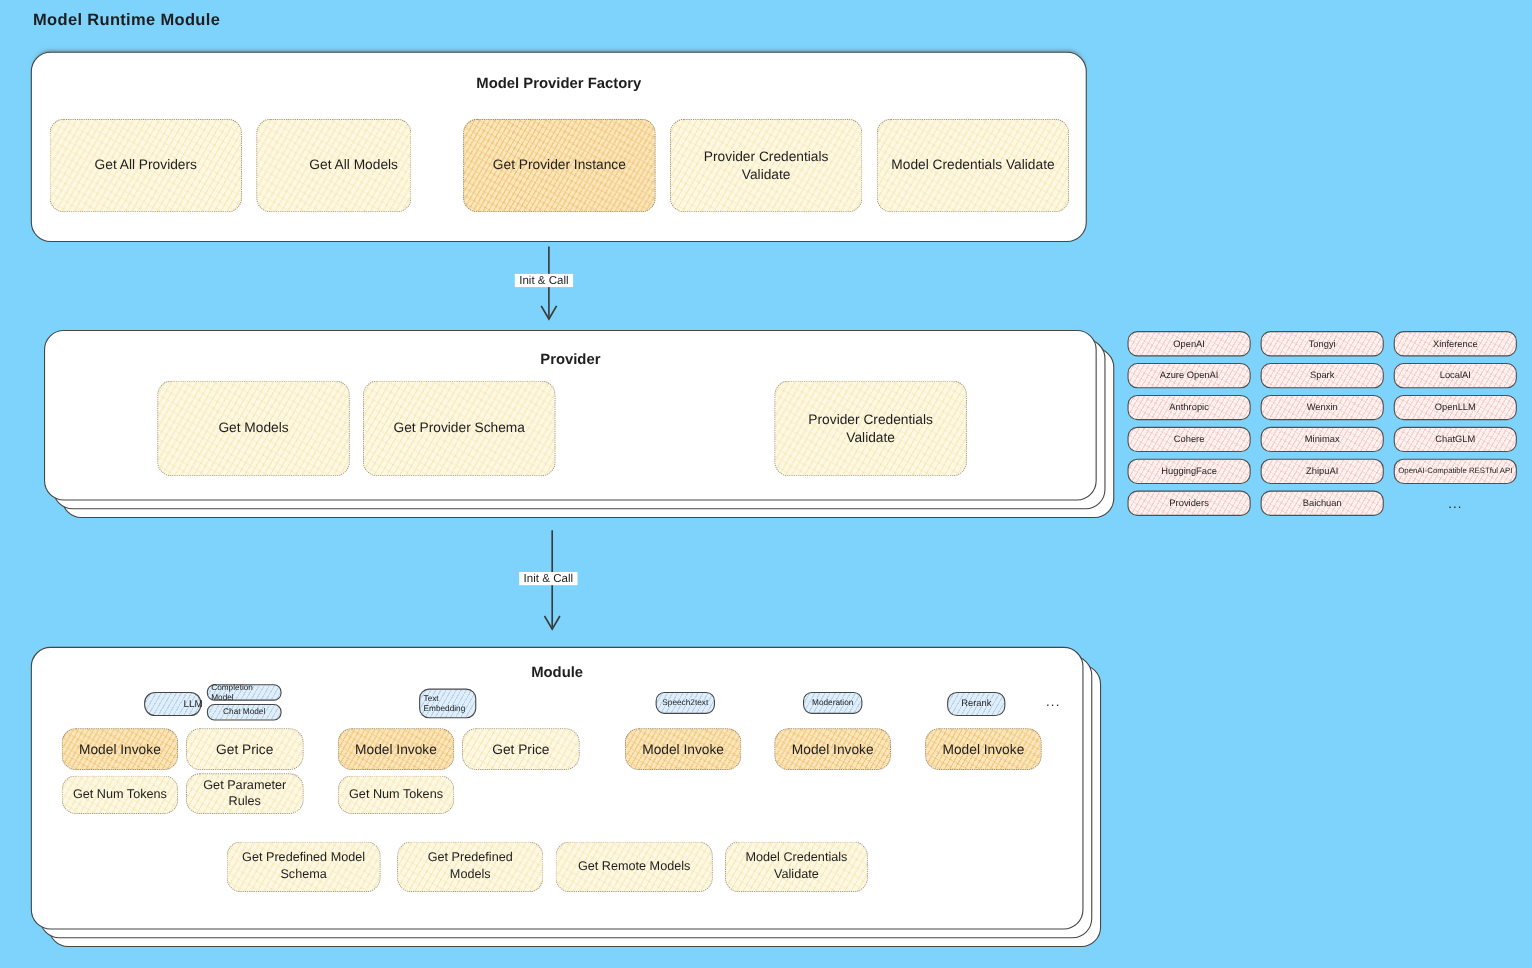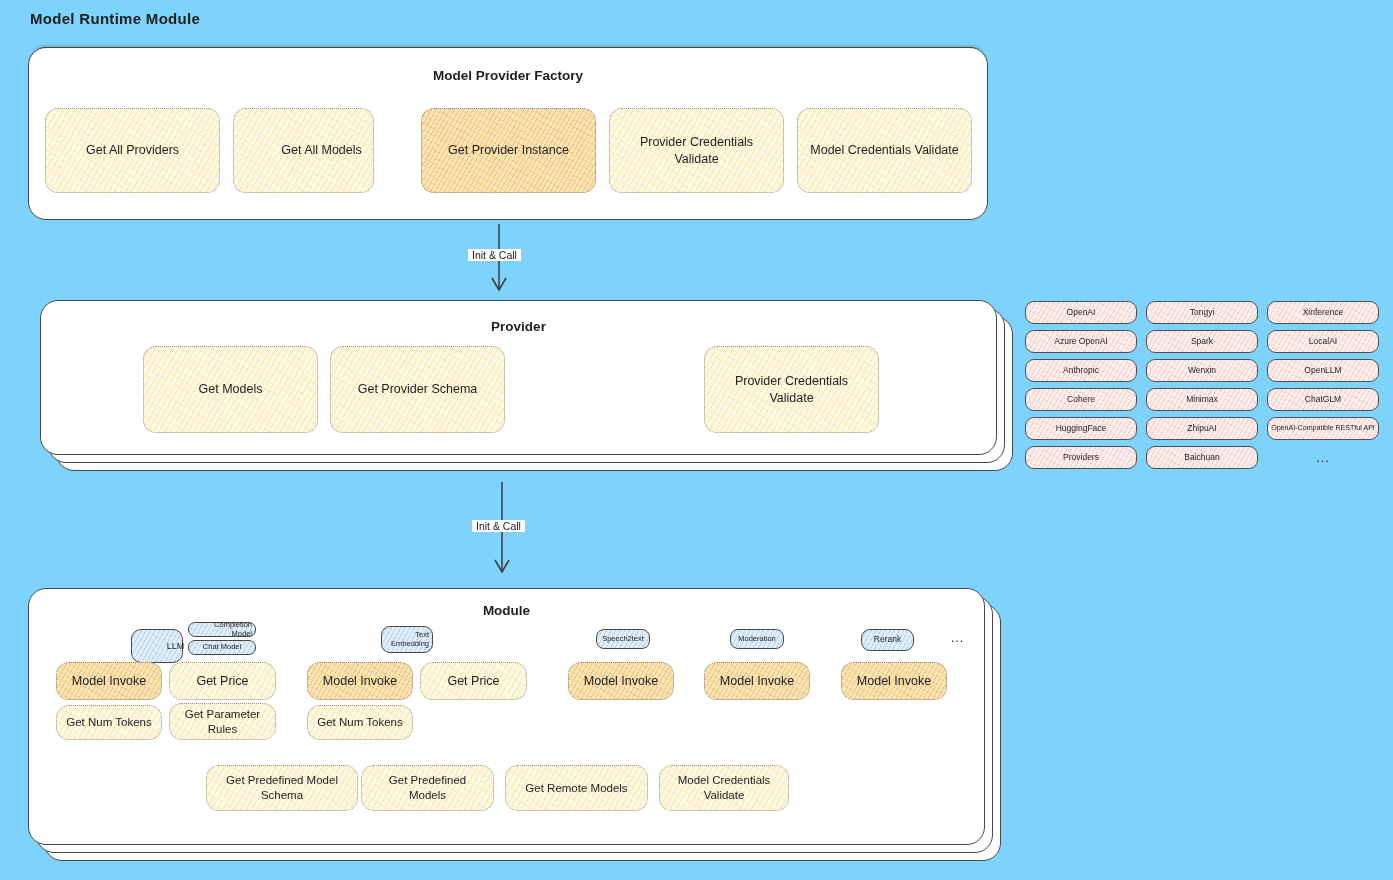--- a/index.html
+++ b/index.html
@@ -42,21 +42,21 @@
         border:1.3px solid #4f4f4f;border-radius:9px;box-sizing:border-box;
         display:flex;align-items:center;justify-content:center;text-align:center;
         font-size:8.5px;line-height:1;padding:0 3px;}
   .chip.tiny{font-size:7.1px;}
   .chip-more{display:flex;align-items:center;justify-content:center;font-size:12px;letter-spacing:1px;}
 
   
   .badge{position:absolute;background-color:#e0eefa;
          background-image:repeating-linear-gradient(120deg, rgba(122,170,214,.38) 0 1px, transparent 1px 4px);
          border:1.3px solid #474747;box-sizing:border-box;color:#1e1e1e;
-         display:flex;align-items:center;justify-content:center;text-align:right;
+         display:flex;align-items:center;justify-content:center;text-align:left;
          font-size:8.5px;line-height:1.15;padding:1px 3px;}
 
   .arrow{position:absolute;z-index:3;}
   .arrow-label{position:absolute;z-index:4;background:#fff;padding:0 4px;font-size:10.5px;}
 
   .ellipsis{position:absolute;font-size:12px;letter-spacing:1px;}
 </style>
 </head>
 <body>
 
@@ -116,41 +116,41 @@
     <polyline points="33,80 40,92 47,80" fill="none" stroke="#3a3a3a" stroke-width="1.5"></polyline>
   </svg>
   <span class="arrow-label" style="left:472px;top:520px;">Init &amp; Call</span>
 
   <div class="stack" style="left:28px;top:588px;width:957px;height:257px;">
     <div class="layer l2"></div>
     <div class="layer l1"></div>
     <div class="front">
       <div class="card-title" style="top:14px;">Module</div>
 
-      <div class="badge" style="left:102px;top:40px;width:52px;height:34px;border-radius:10px;font-size:9px;padding-left:40px;">LLM</div>
+      <div class="badge" style="left:102px;top:40px;width:52px;height:22px;border-radius:10px;font-size:9px;padding-left:40px;">LLM</div>
       <div class="badge" style="left:159px;top:33px;width:68px;height:15px;border-radius:7px;font-size:7.5px;">Completion Model</div>
       <div class="badge" style="left:159px;top:51px;width:68px;height:15px;border-radius:7px;font-size:7.5px;">Chat Model</div>
       <div class="badge" style="left:352px;top:37px;width:52px;height:27px;border-radius:9px;font-size:7.5px;">Text Embedding</div>
       <div class="badge" style="left:567px;top:40px;width:54px;height:20px;border-radius:8px;font-size:7.5px;">Speech2text</div>
       <div class="badge" style="left:701px;top:40px;width:54px;height:20px;border-radius:8px;font-size:7.5px;">Moderation</div>
       <div class="badge" style="left:832px;top:40px;width:53px;height:22px;border-radius:9px;font-size:8.5px;">Rerank</div>
       <div class="ellipsis" style="left:922px;top:42px;">...</div>
 
       <div class="node orange" style="left:27px;top:73px;width:106px;height:38px;">Model Invoke</div>
       <div class="node cream" style="left:140px;top:73px;width:107px;height:38px;">Get Price</div>
       <div class="node orange" style="left:278px;top:73px;width:106px;height:38px;">Model Invoke</div>
       <div class="node cream" style="left:391px;top:73px;width:107px;height:38px;">Get Price</div>
       <div class="node orange" style="left:539px;top:73px;width:106px;height:38px;">Model Invoke</div>
       <div class="node orange" style="left:675px;top:73px;width:106px;height:38px;">Model Invoke</div>
       <div class="node orange" style="left:812px;top:73px;width:106px;height:38px;">Model Invoke</div>
 
       <div class="node cream small" style="left:27px;top:116px;width:106px;height:35px;">Get Num Tokens</div>
       <div class="node cream small" style="left:140px;top:114px;width:107px;height:37px;">Get Parameter Rules</div>
       <div class="node cream small" style="left:278px;top:116px;width:106px;height:35px;">Get Num Tokens</div>
 
-      <div class="node cream small" style="left:177px;top:176px;width:152px;height:46px;">Get Predefined Model Schema</div>
+      <div class="node cream small" style="left:177px;top:176px;width:140px;height:46px;">Get Predefined Model Schema</div>
       <div class="node cream small" style="left:332px;top:176px;width:133px;height:46px;">Get Predefined Models</div>
       <div class="node cream small" style="left:476px;top:176px;width:143px;height:46px;">Get Remote Models</div>
       <div class="node cream small" style="left:630px;top:176px;width:130px;height:46px;">Model Credentials Validate</div>
     </div>
   </div>
 
 </div>
 
 </body></html>

